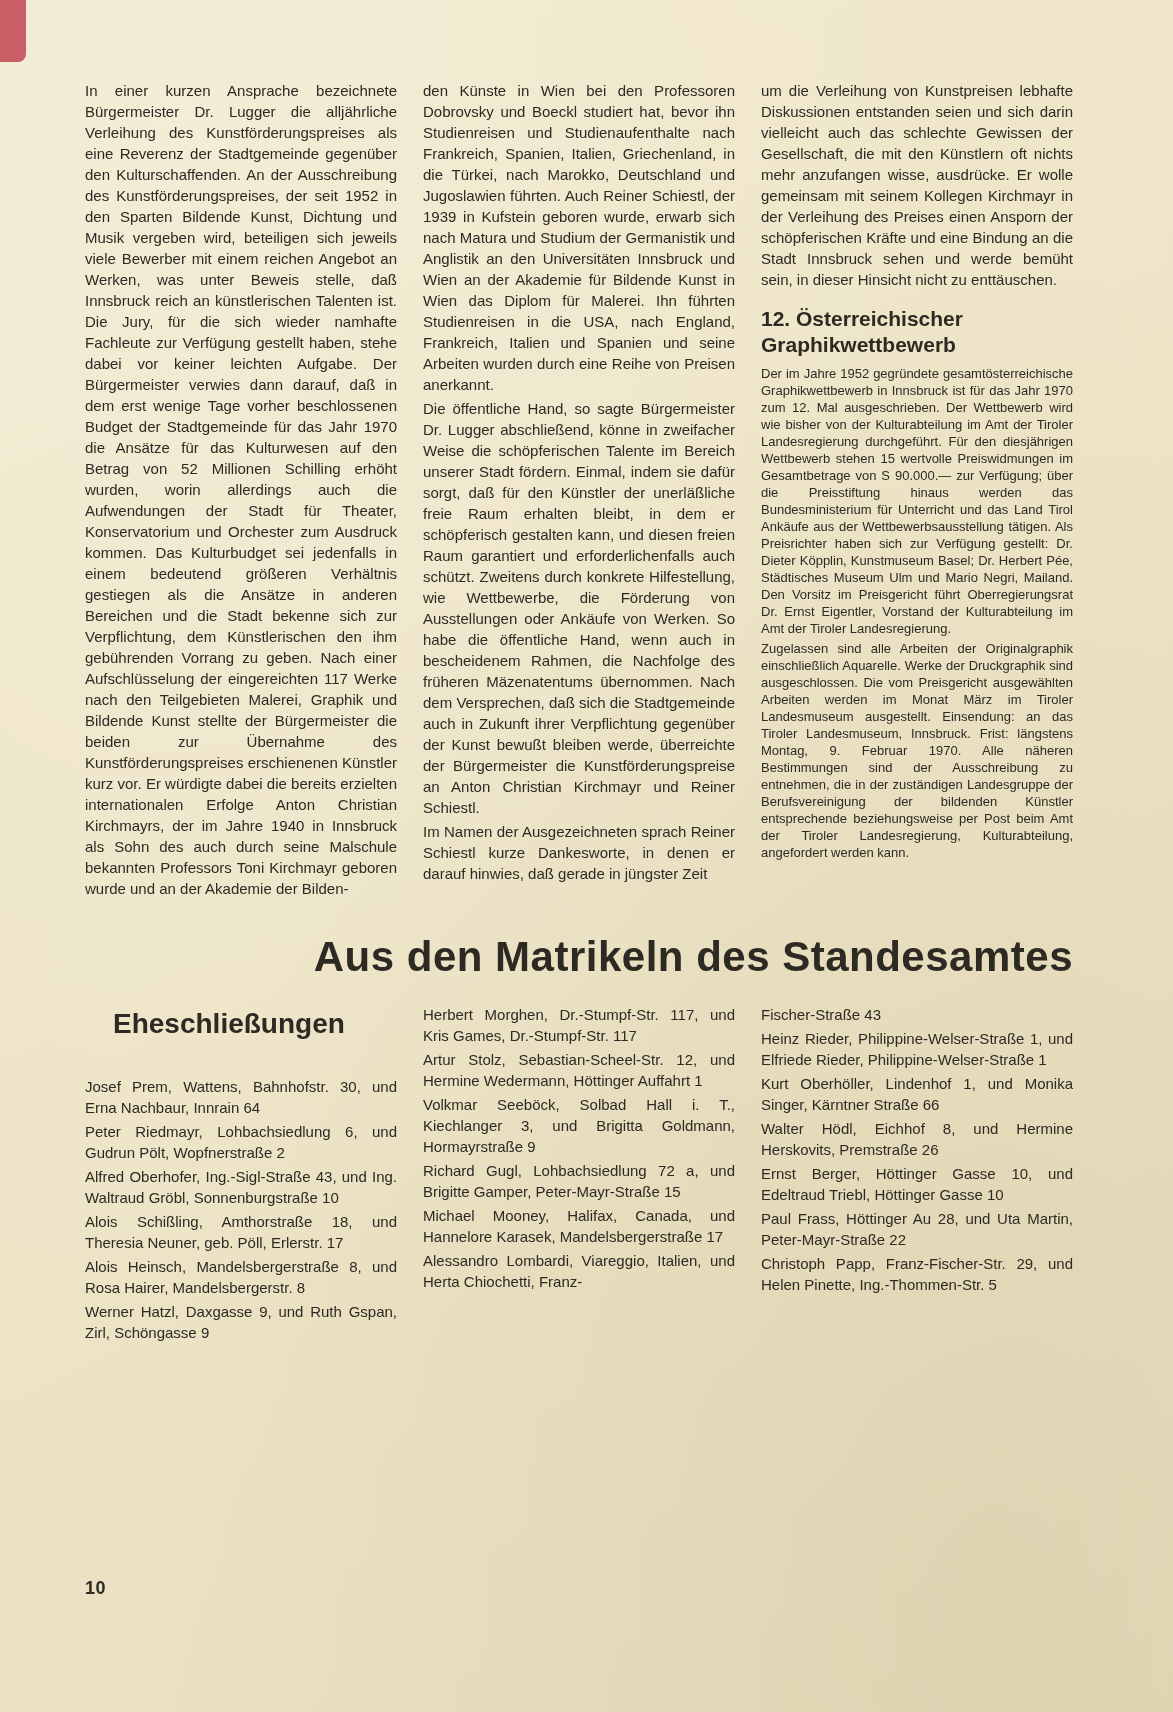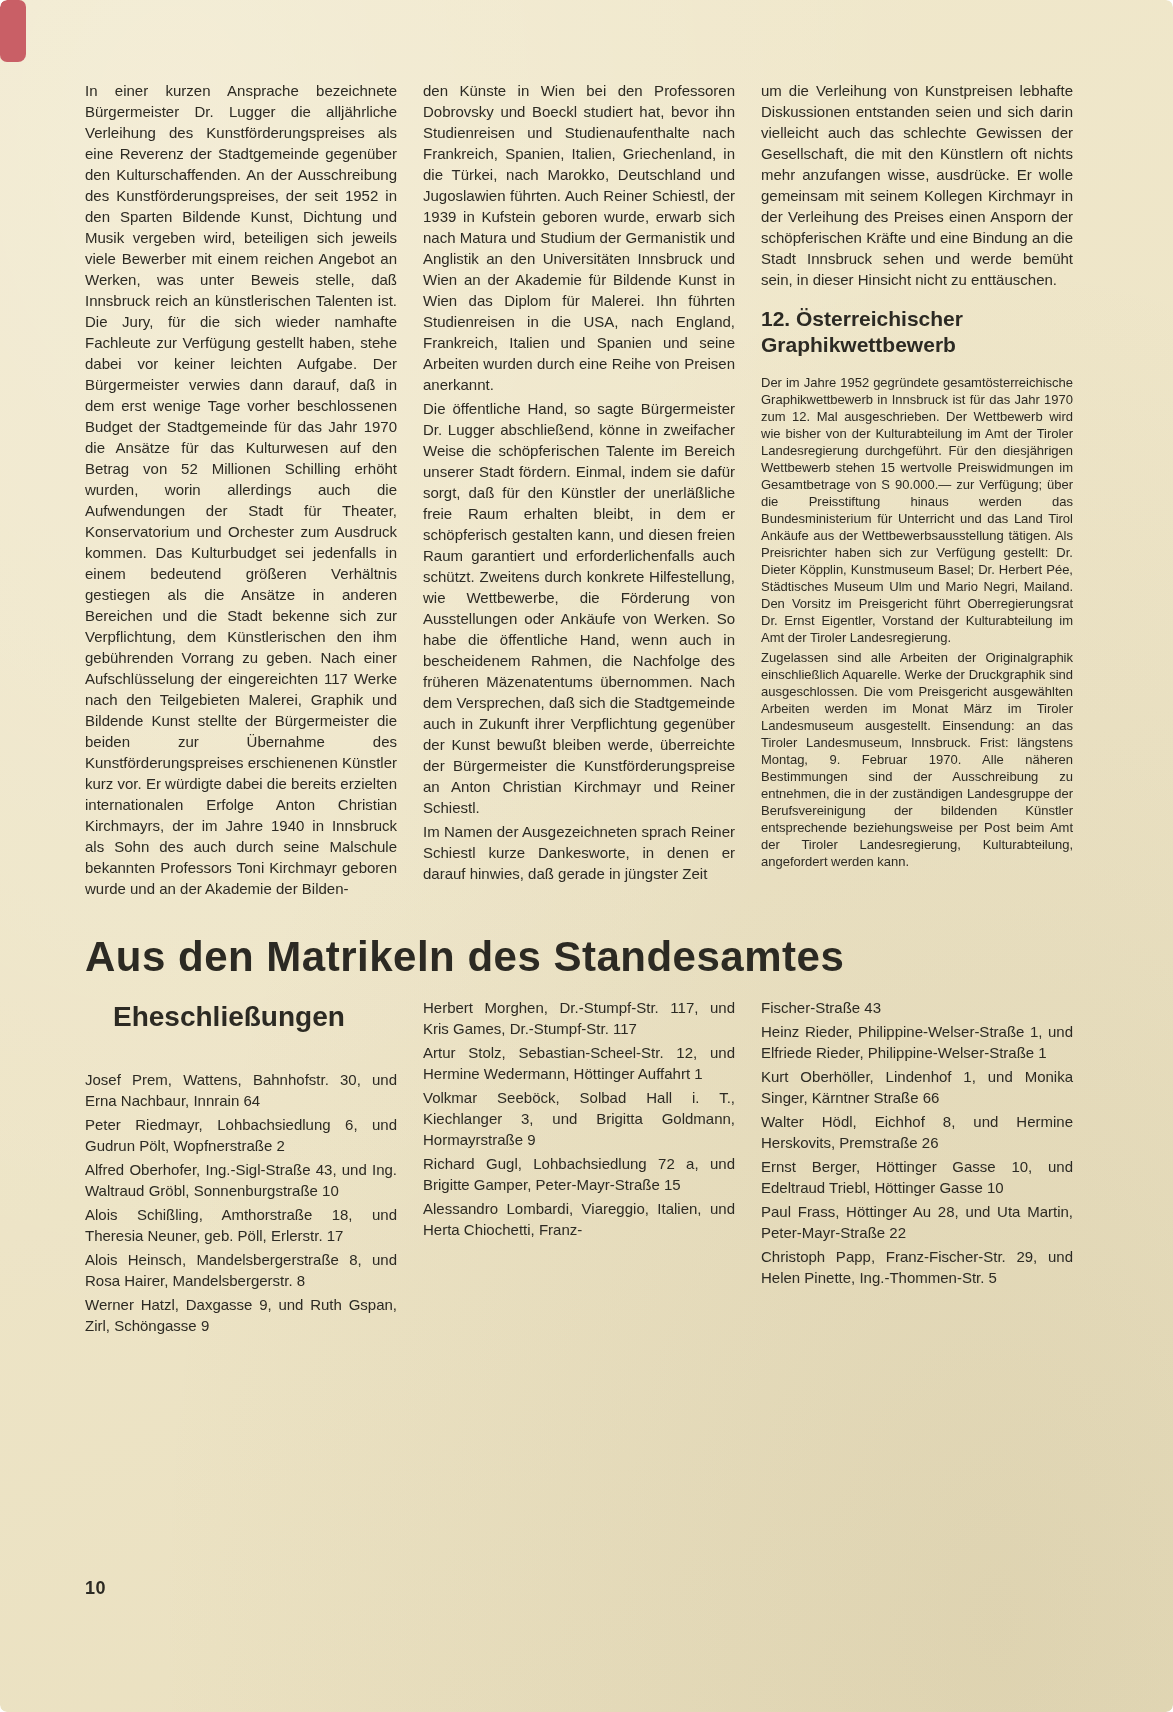--- a/index.html
+++ b/index.html
@@ -1,15 +1,15 @@
 <!DOCTYPE html>
 <html lang="de"><head>
 <meta charset="utf-8">
 <style>
-  * { margin: 0; padding: 0; box-sizing: border-box; border-radius: 7px; }
+  * { margin: 0; padding: 0; box-sizing: border-box; }
 
   body {
     width: 1173px;
     height: 1712px;
     font-family: "Liberation Sans", sans-serif;
     color: #2c2a23;
   }
 
   .page {
     position: relative;
@@ -51,30 +51,30 @@
 
   .col p.small {
     font-size: 13px;
     line-height: 17px;
   }
 
   .graphik-heading {
     font-size: 21px;
     line-height: 26px;
     font-weight: bold;
-    margin: 16px 0 16px 0;
+    margin: 16px 0 7px 0;
   }
 
   .section-title {
-    text-align: left;
+    text-align: right;
     font-size: 42px;
     line-height: 46px;
     font-weight: bold;
     letter-spacing: 0.5px;
-    margin: 32px 0 17px 0;
+    margin: 32px 0 24px 0;
   }
 
   .ehe-heading {
     font-size: 28px;
     line-height: 32px;
     font-weight: bold;
     margin: 4px 0 36px 28px;
   }
 
   .record {
@@ -129,20 +129,21 @@
       <p class="record">Alfred Oberhofer, Ing.-Sigl-Straße 43, und Ing. Waltraud Gröbl, Sonnenburgstraße 10</p>
       <p class="record">Alois Schißling, Amthorstraße 18, und Theresia Neuner, geb. Pöll, Erlerstr. 17</p>
       <p class="record">Alois Heinsch, Mandelsbergerstraße 8, und Rosa Hairer, Mandelsbergerstr. 8</p>
       <p class="record">Werner Hatzl, Daxgasse 9, und Ruth Gspan, Zirl, Schöngasse 9</p>
     </div>
     <div class="col">
       <p class="record">Herbert Morghen, Dr.-Stumpf-Str. 117, und Kris Games, Dr.-Stumpf-Str. 117</p>
       <p class="record">Artur Stolz, Sebastian-Scheel-Str. 12, und Hermine Wedermann, Höttinger Auffahrt 1</p>
       <p class="record">Volkmar Seeböck, Solbad Hall i. T., Kiechlanger 3, und Brigitta Goldmann, Hormayrstraße 9</p>
       <p class="record">Richard Gugl, Lohbachsiedlung 72 a, und Brigitte Gamper, Peter-Mayr-Straße 15</p>
+      <p class="record">Michael Mooney, Halifax, Canada, und Hannelore Karasek, Mandelsbergerstraße 17</p>
       <p class="record">Alessandro Lombardi, Viareggio, Italien, und Herta Chiochetti, Franz-</p>
     </div>
     <div class="col">
       <p class="record">Fischer-Straße 43</p>
       <p class="record">Heinz Rieder, Philippine-Welser-Straße 1, und Elfriede Rieder, Philippine-Welser-Straße 1</p>
       <p class="record">Kurt Oberhöller, Lindenhof 1, und Monika Singer, Kärntner Straße 66</p>
       <p class="record">Walter Hödl, Eichhof 8, und Hermine Herskovits, Premstraße 26</p>
       <p class="record">Ernst Berger, Höttinger Gasse 10, und Edeltraud Triebl, Höttinger Gasse 10</p>
       <p class="record">Paul Frass, Höttinger Au 28, und Uta Martin, Peter-Mayr-Straße 22</p>
       <p class="record">Christoph Papp, Franz-Fischer-Str. 29, und Helen Pinette, Ing.-Thommen-Str. 5</p>

